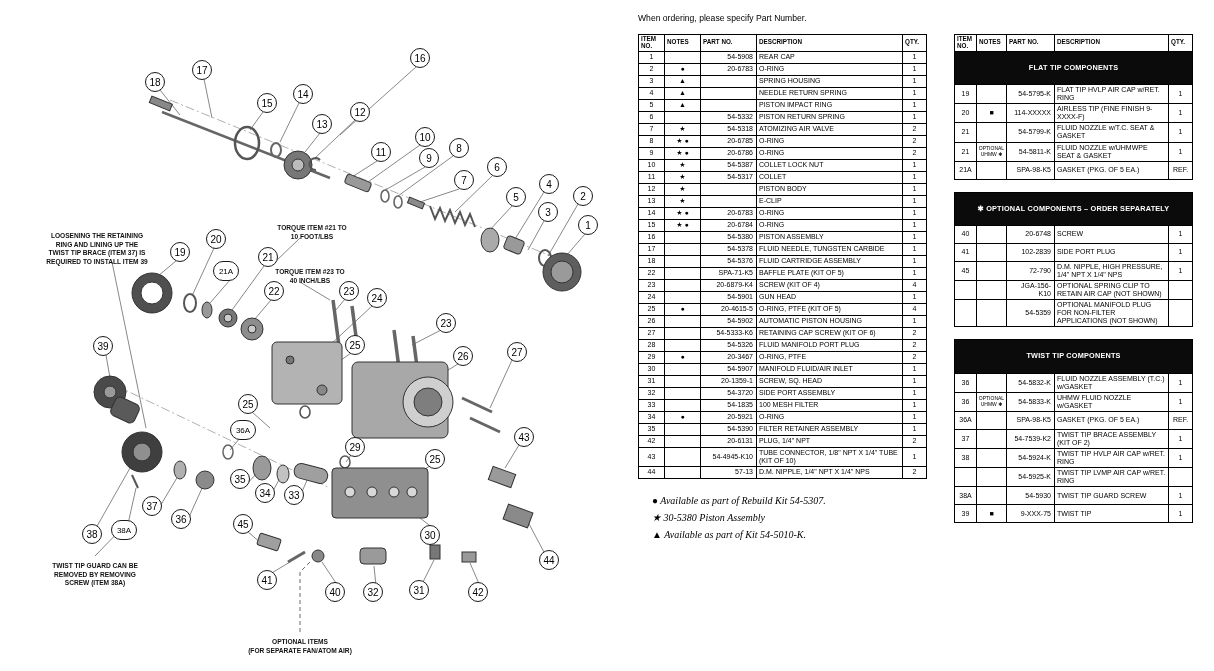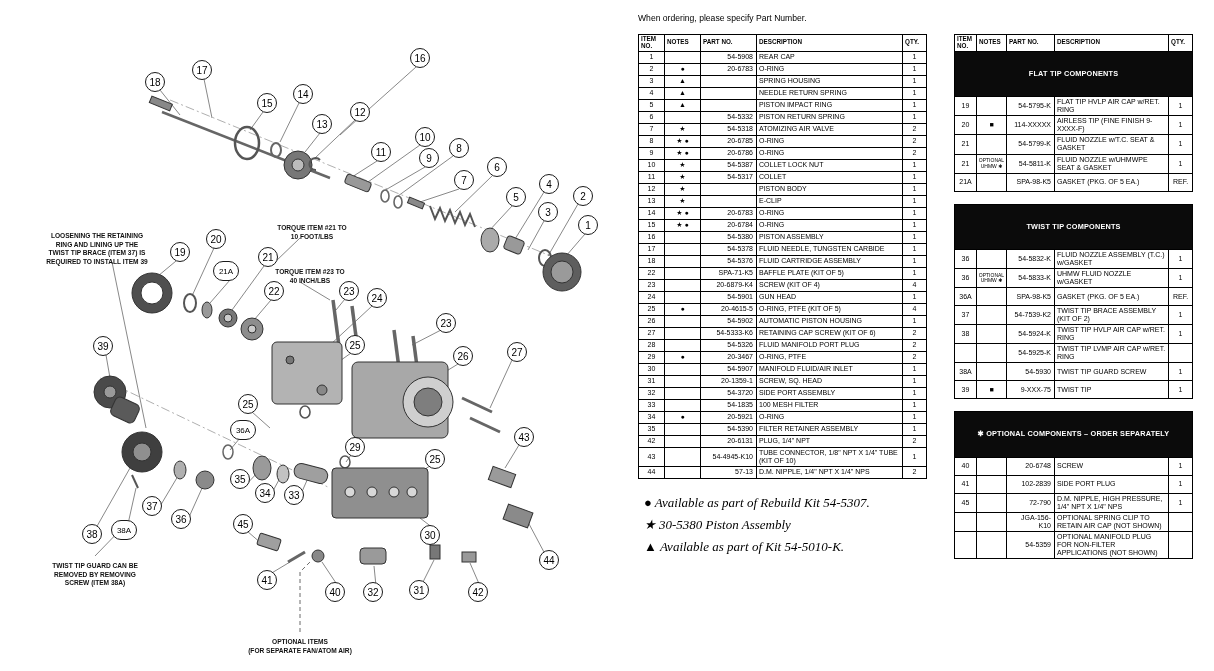--- a/index.html
+++ b/index.html
@@ -34,24 +34,24 @@
   .pt td:nth-child(2){text-align:center;font-size:7px;}
   .pt td:nth-child(3){text-align:right;padding-right:3px;}
   .pt td:nth-child(4){text-align:left;}
   .pt td:nth-child(5){text-align:center;}
   .pt td.tinynote{font-size:5px !important;line-height:1.1;padding:0 1px;}
   .main tbody td{height:12px;}
   .rightt tbody td{height:18px;}
   .main col.c0{width:26px;} .main col.c1{width:36px;} .main col.c2{width:56px;} .main col.c3{width:146px;} .main col.c4{width:24px;}
   .rightt col.c0{width:22px;} .rightt col.c1{width:30px;} .rightt col.c2{width:48px;} .rightt col.c3{width:114px;} .rightt col.c4{width:24px;}
   tr.banner td{background:#0b0b0b;color:#fff;font-weight:bold;text-align:center !important;
-               font-size:7.3px;height:11px;padding:18px 2px;letter-spacing:.2px;margin-top:28px;}
+               font-size:7.3px;height:11px;padding:12px 2px;letter-spacing:.2px;margin-top:28px;}
 
   .fnotes{font-style:italic;font-family:"Liberation Serif",serif;}
-  .left-fnotes{margin-top:16px;margin-left:6px;font-size:13px;}
+  .left-fnotes{margin-top:16px;margin-left:14px;font-size:10px;}
   .left-fnotes .footnote{margin-bottom:6px;}
   .right-fnotes{margin-top:13px;margin-left:78px;font-size:7.2px;}
   .right-fnotes .footnote{margin-bottom:4px;white-space:nowrap;}
 </style>
 </head>
 <body>
 
 <div class="diagram">
   <svg width="640" height="671" viewBox="0 0 640 671">
 
@@ -591,130 +591,130 @@
       <table class="pt rightt" style="margin-top:12px;">
         <colgroup>
             <col class="c0">
             <col class="c1">
             <col class="c2">
             <col class="c3">
             <col class="c4">
           </colgroup>
         <thead>
           <tr class="banner">
-            <td colspan="5">TWIST TIP COMPONENTS</td>
+            <td colspan="5">✱ OPTIONAL COMPONENTS – ORDER SEPARATELY</td>
           </tr>
         </thead>
         <tbody>
             <tr>
-              <td>36</td>
-              <td></td>
-              <td>54-5832-K</td>
-              <td>FLUID NOZZLE ASSEMBLY (T.C.) w/GASKET</td>
-              <td>1</td>
-            </tr>
-            <tr>
-              <td>36</td>
-              <td class="tinynote">OPTIONAL UHMW ✱</td>
-              <td>54-5833-K</td>
-              <td>UHMW FLUID NOZZLE w/GASKET</td>
-              <td>1</td>
-            </tr>
-            <tr>
-              <td>36A</td>
-              <td></td>
-              <td>SPA-98-K5</td>
-              <td>GASKET (PKG. OF 5 EA.)</td>
-              <td>REF.</td>
-            </tr>
-            <tr>
-              <td>37</td>
-              <td></td>
-              <td>54-7539-K2</td>
-              <td>TWIST TIP BRACE ASSEMBLY (KIT OF 2)</td>
-              <td>1</td>
-            </tr>
-            <tr>
-              <td>38</td>
-              <td></td>
-              <td>54-5924-K</td>
-              <td>TWIST TIP HVLP AIR CAP w/RET. RING</td>
-              <td>1</td>
-            </tr>
-            <tr>
-              <td></td>
-              <td></td>
-              <td>54-5925-K</td>
-              <td>TWIST TIP LVMP AIR CAP w/RET. RING</td>
-              <td></td>
-            </tr>
-            <tr>
-              <td>38A</td>
-              <td></td>
-              <td>54-5930</td>
-              <td>TWIST TIP GUARD SCREW</td>
-              <td>1</td>
-            </tr>
-            <tr>
-              <td>39</td>
-              <td>■</td>
-              <td>9-XXX-75</td>
-              <td>TWIST TIP</td>
-              <td>1</td>
+              <td>40</td>
+              <td></td>
+              <td>20-6748</td>
+              <td>SCREW</td>
+              <td>1</td>
+            </tr>
+            <tr>
+              <td>41</td>
+              <td></td>
+              <td>102-2839</td>
+              <td>SIDE PORT PLUG</td>
+              <td>1</td>
+            </tr>
+            <tr>
+              <td>45</td>
+              <td></td>
+              <td>72-790</td>
+              <td>D.M. NIPPLE, HIGH PRESSURE, 1/4" NPT X 1/4" NPS</td>
+              <td>1</td>
+            </tr>
+            <tr>
+              <td></td>
+              <td></td>
+              <td>JGA-156-K10</td>
+              <td>OPTIONAL SPRING CLIP TO RETAIN AIR CAP (NOT SHOWN)</td>
+              <td></td>
+            </tr>
+            <tr>
+              <td></td>
+              <td></td>
+              <td>54-5359</td>
+              <td>OPTIONAL MANIFOLD PLUG FOR NON-FILTER APPLICATIONS (NOT SHOWN)</td>
+              <td></td>
             </tr>
           </tbody>
       </table>
 
       <table class="pt rightt" style="margin-top:12px;">
         <colgroup>
             <col class="c0">
             <col class="c1">
             <col class="c2">
             <col class="c3">
             <col class="c4">
           </colgroup>
         <thead>
           <tr class="banner">
-            <td colspan="5">✱ OPTIONAL COMPONENTS – ORDER SEPARATELY</td>
+            <td colspan="5">TWIST TIP COMPONENTS</td>
           </tr>
         </thead>
         <tbody>
             <tr>
-              <td>40</td>
-              <td></td>
-              <td>20-6748</td>
-              <td>SCREW</td>
-              <td>1</td>
-            </tr>
-            <tr>
-              <td>41</td>
-              <td></td>
-              <td>102-2839</td>
-              <td>SIDE PORT PLUG</td>
-              <td>1</td>
-            </tr>
-            <tr>
-              <td>45</td>
-              <td></td>
-              <td>72-790</td>
-              <td>D.M. NIPPLE, HIGH PRESSURE, 1/4" NPT X 1/4" NPS</td>
-              <td>1</td>
-            </tr>
-            <tr>
-              <td></td>
-              <td></td>
-              <td>JGA-156-K10</td>
-              <td>OPTIONAL SPRING CLIP TO RETAIN AIR CAP (NOT SHOWN)</td>
-              <td></td>
-            </tr>
-            <tr>
-              <td></td>
-              <td></td>
-              <td>54-5359</td>
-              <td>OPTIONAL MANIFOLD PLUG FOR NON-FILTER APPLICATIONS (NOT SHOWN)</td>
-              <td></td>
+              <td>36</td>
+              <td></td>
+              <td>54-5832-K</td>
+              <td>FLUID NOZZLE ASSEMBLY (T.C.) w/GASKET</td>
+              <td>1</td>
+            </tr>
+            <tr>
+              <td>36</td>
+              <td class="tinynote">OPTIONAL UHMW ✱</td>
+              <td>54-5833-K</td>
+              <td>UHMW FLUID NOZZLE w/GASKET</td>
+              <td>1</td>
+            </tr>
+            <tr>
+              <td>36A</td>
+              <td></td>
+              <td>SPA-98-K5</td>
+              <td>GASKET (PKG. OF 5 EA.)</td>
+              <td>REF.</td>
+            </tr>
+            <tr>
+              <td>37</td>
+              <td></td>
+              <td>54-7539-K2</td>
+              <td>TWIST TIP BRACE ASSEMBLY (KIT OF 2)</td>
+              <td>1</td>
+            </tr>
+            <tr>
+              <td>38</td>
+              <td></td>
+              <td>54-5924-K</td>
+              <td>TWIST TIP HVLP AIR CAP w/RET. RING</td>
+              <td>1</td>
+            </tr>
+            <tr>
+              <td></td>
+              <td></td>
+              <td>54-5925-K</td>
+              <td>TWIST TIP LVMP AIR CAP w/RET. RING</td>
+              <td></td>
+            </tr>
+            <tr>
+              <td>38A</td>
+              <td></td>
+              <td>54-5930</td>
+              <td>TWIST TIP GUARD SCREW</td>
+              <td>1</td>
+            </tr>
+            <tr>
+              <td>39</td>
+              <td>■</td>
+              <td>9-XXX-75</td>
+              <td>TWIST TIP</td>
+              <td>1</td>
             </tr>
           </tbody>
       </table>
 
     </div>
   </div>
 </div>
 
 </body></html>

